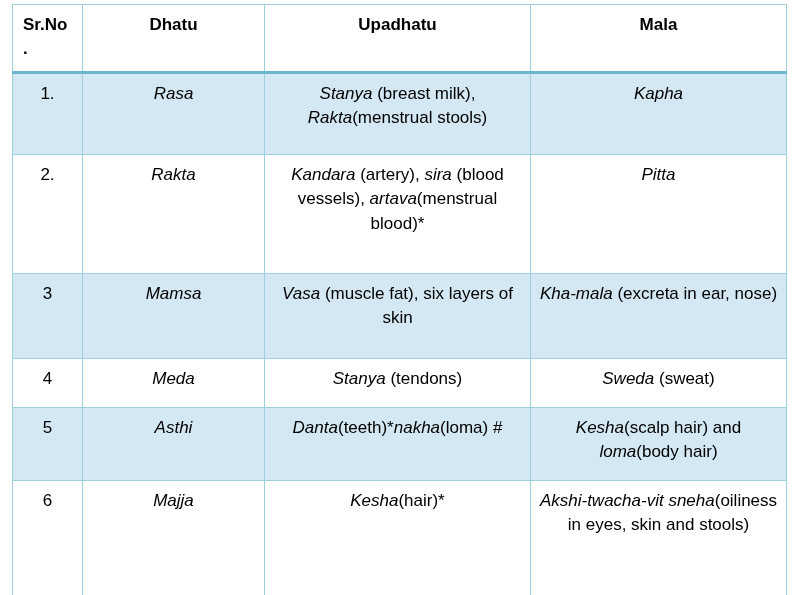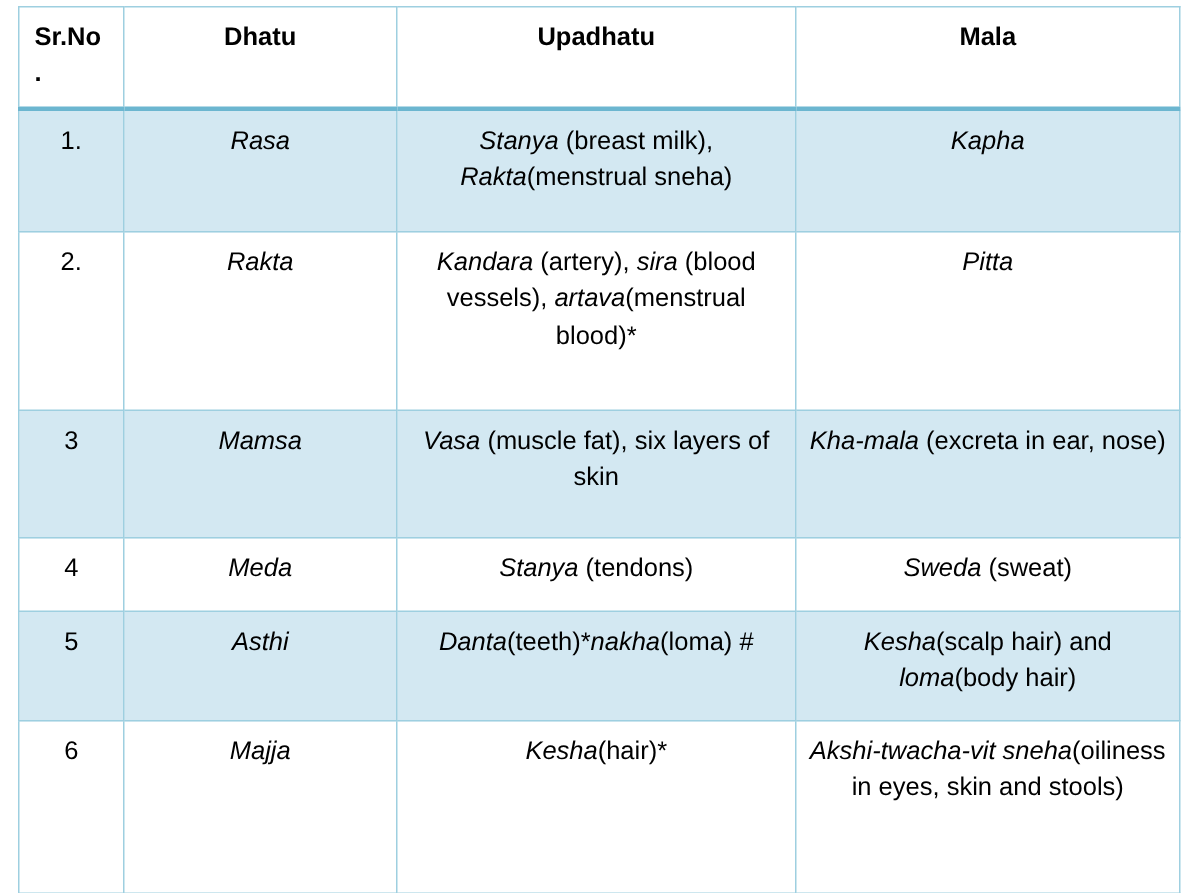--- a/index.html
+++ b/index.html
@@ -119,21 +119,21 @@
         </th>
         <th>Dhatu</th>
         <th>Upadhatu</th>
         <th>Mala</th>
       </tr>
     </thead>
     <tbody id="table-body">
         <tr class="band h1 row-first">
           <td class="srno">1.</td>
           <td class="cell-text"><span class="it">Rasa</span></td>
-          <td class="cell-text"><span class="it">Stanya</span><span class="rg"> (breast milk), </span><span class="it">Rakta</span><span class="rg">(menstrual sneha)</span></td>
+          <td class="cell-text"><span class="it">Stanya</span><span class="rg"> (breast milk), </span><span class="it">Rakta</span><span class="rg">(menstrual stools)</span></td>
           <td class="cell-text"><span class="it">Kapha</span></td>
         </tr>
         <tr class="plain h2">
           <td class="srno">2.</td>
           <td class="cell-text"><span class="it">Rakta</span></td>
           <td class="cell-text"><span class="it">Kandara</span><span class="rg"> (artery), </span><span class="it">sira</span><span class="rg"> (blood vessels), </span><span class="it">artava</span><span class="rg">(menstrual blood)*</span></td>
           <td class="cell-text"><span class="it">Pitta</span></td>
         </tr>
         <tr class="band h3">
           <td class="srno">3</td>

